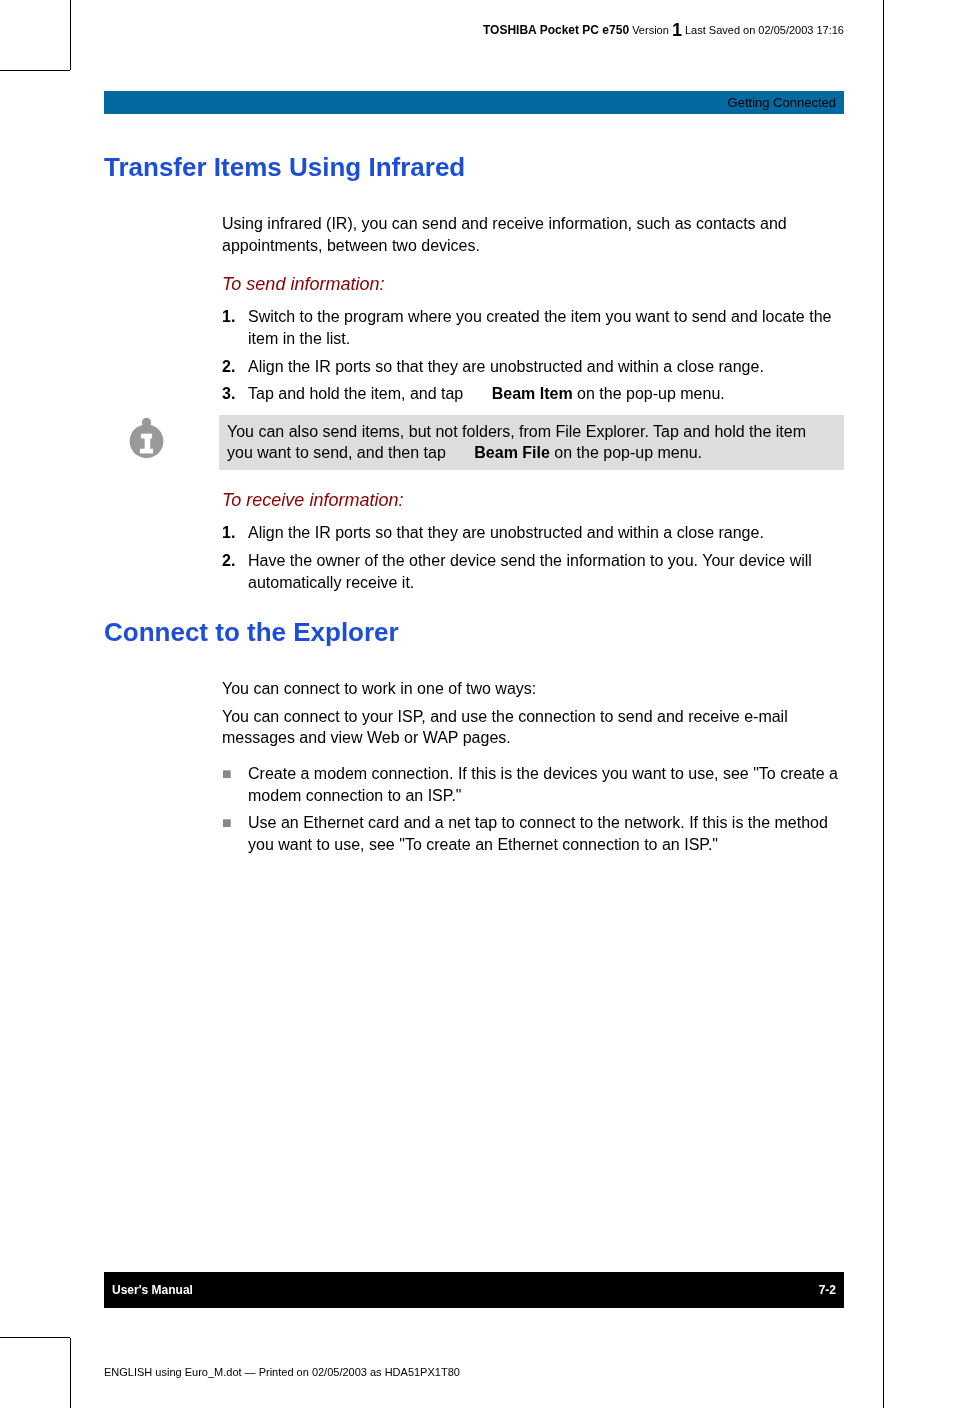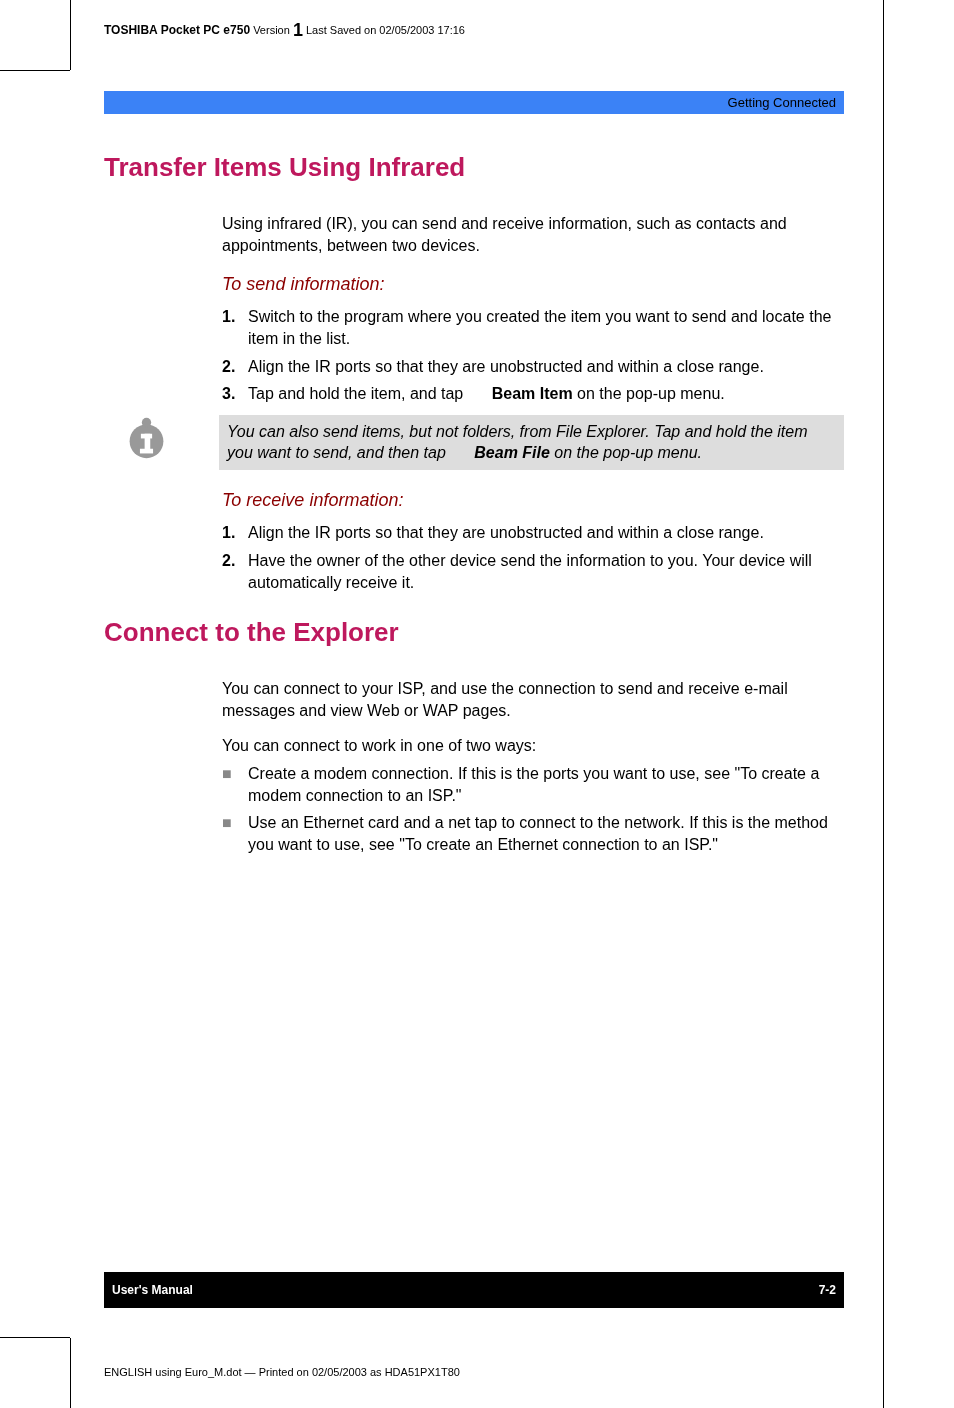--- a/index.html
+++ b/index.html
@@ -46,42 +46,42 @@
     }
     .crop-bottom-left-v {
       position: absolute;
       left: 70px;
       bottom: 0px;
       height: 70px;
       border-left: 1px solid #000;
     }
     .header-line {
       font-size: 11px;
-      text-align: left;
+      text-align: right;
       margin-bottom: 50px;
     }
     .header-bold {
       font-weight: bold;
       font-size: 12px;
     }
     .header-big1 {
       font-weight: bold;
       font-size: 18px;
       vertical-align: -2px;
     }
     .section-banner {
-      background: #3b82f6;
+      background: #0369a1;
       color: #000;
       font-size: 13px;
       text-align: right;
       padding: 4px 8px;
       margin-bottom: 38px;
     }
     .h1 {
-      color: #be185d;
+      color: #1d4ed8;
       font-weight: bold;
       font-size: 26px;
       margin-bottom: 30px;
       font-family: Arial, sans-serif;
     }
     .body-text {
       margin-left: 118px;
       font-size: 16px;
       line-height: 1.35;
       color: #000;
@@ -115,21 +115,20 @@
     }
     .note-icon {
       width: 45px;
       height: 45px;
       margin-left: 20px;
       margin-right: 50px;
       flex-shrink: 0;
     }
     .note-box {
       background: #dddddd;
-      font-style: italic;
       font-size: 16px;
       padding: 6px 8px;
       line-height: 1.35;
       flex: 1;
     }
     ul.square {
       list-style: none;
     }
     ul.square li {
       display: flex;
@@ -233,26 +232,26 @@
       <li>
         <span class="num">2.</span>
         <span>Have the owner of the other device send the information to you. Your device will automatically receive it.</span>
       </li>
     </ol>
   </div>
 
   <div class="h1" style="margin-top:24px;">Connect to the Explorer</div>
 
   <div class="body-text">
+    <div class="para" style="margin-bottom:6px;">You can connect to work in one of two ways:</div>
     <div class="para">You can connect to your ISP, and use the connection to send and receive e-mail messages and view Web or WAP pages.</div>
-    <div class="para" style="margin-bottom:6px;">You can connect to work in one of two ways:</div>
     <ul class="square">
       <li>
         <span class="bullet">■</span>
-        <span>Create a modem connection. If this is the ports you want to use, see "To create a modem connection to an ISP."</span>
+        <span>Create a modem connection. If this is the devices you want to use, see "To create a modem connection to an ISP."</span>
       </li>
       <li>
         <span class="bullet">■</span>
         <span>Use an Ethernet card and a net tap to connect to the network. If this is the method you want to use, see "To create an Ethernet connection to an ISP."</span>
       </li>
     </ul>
   </div>
 </div>
 
 <div class="footer-bar">

